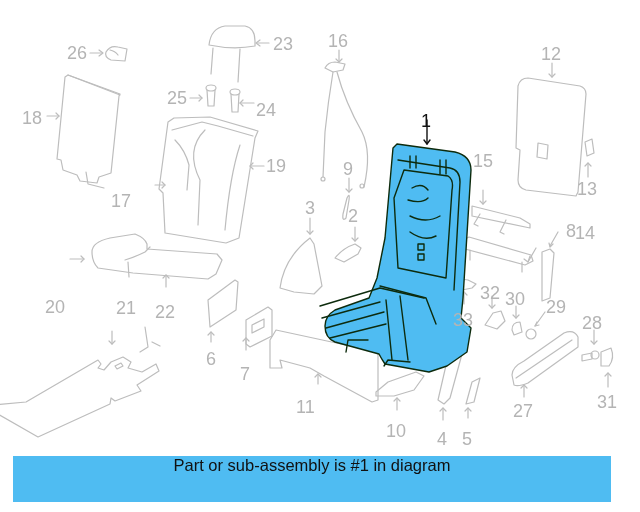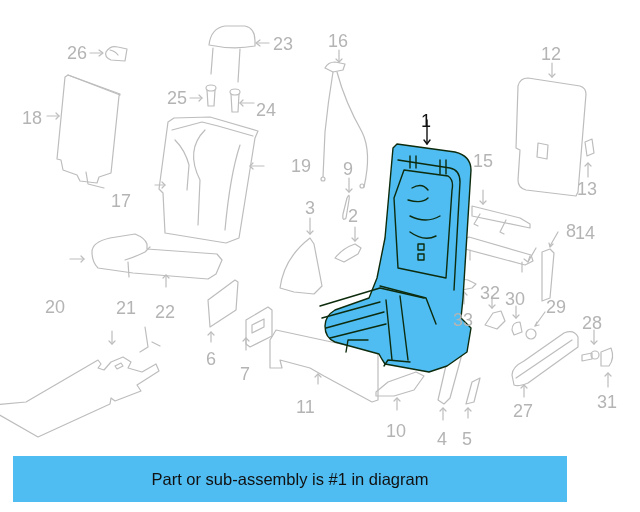--- a/index.html
+++ b/index.html
@@ -1,20 +1,20 @@
 <!DOCTYPE html>
 <html><head>
   <meta charset="utf-8">
   <style>
     html, body { margin: 0; padding: 0; background: #ffffff; }
     body { width: 640px; height: 512px; position: relative; overflow: hidden; font-family: "Liberation Sans", sans-serif; }
     #diagram { position: absolute; left: 0; top: 0; width: 640px; height: 456px; }
     .callout { position: absolute; font-family: "Liberation Sans", sans-serif; font-size: 18px; color: #b4b4b4; line-height: 1; white-space: nowrap; }
     .callout.primary { color: #111111; }
-    #banner { position: absolute; left: 13px; top: 456px; width: 554px; height: 46px; background: #4fbcf2; display: flex; flex-direction: column; align-items: center; justify-content: center; }
+    #banner { position: absolute; left: 13px; top: 456px; width: 598px; height: 46px; background: #4fbcf2; display: flex; flex-direction: column; align-items: center; }
     #banner span { font-family: "Liberation Sans", sans-serif; font-size: 16.5px; color: #111; line-height: 19px; }
   </style>
 </head>
 <body>
 
 <div id="diagram">
   <svg width="640" height="456" viewBox="0 0 640 456" fill="none" stroke="#bdbdbd" stroke-width="1.2" stroke-linejoin="round" stroke-linecap="round">
 
     <g>
       <path d="M106 52 q4 -7 12 -5 l9 2 l-2 12 l-14 -1 q-7 -3 -5 -8z"></path>
@@ -269,21 +269,21 @@
     <span class="callout" style="left:343px;top:160px;">9</span>
     <span class="callout" style="left:386px;top:422px;">10</span>
     <span class="callout" style="left:296px;top:398px;">11</span>
     <span class="callout" style="left:541px;top:45px;">12</span>
     <span class="callout" style="left:577px;top:180px;">13</span>
     <span class="callout" style="left:535px;top:224px;margin-left:40px;">14</span>
     <span class="callout" style="left:473px;top:152px;">15</span>
     <span class="callout" style="left:328px;top:32px;">16</span>
     <span class="callout" style="left:111px;top:176px;margin-top:16px;">17</span>
     <span class="callout" style="left:22px;top:109px;">18</span>
-    <span class="callout" style="left:266px;top:157px;margin-left:25px;">19</span>
+    <span class="callout" style="left:266px;top:157px;">19</span>
     <span class="callout" style="left:45px;top:250px;margin-top:48px;">20</span>
     <span class="callout" style="left:116px;top:299px;">21</span>
     <span class="callout" style="left:155px;top:303px;">22</span>
     <span class="callout" style="left:273px;top:35px;">23</span>
     <span class="callout" style="left:256px;top:94px;margin-top:7px;">24</span>
     <span class="callout" style="left:167px;top:89px;">25</span>
     <span class="callout" style="left:67px;top:44px;">26</span>
     <span class="callout" style="left:513px;top:402px;">27</span>
     <span class="callout" style="left:582px;top:314px;">28</span>
     <span class="callout" style="left:546px;top:298px;">29</span>

